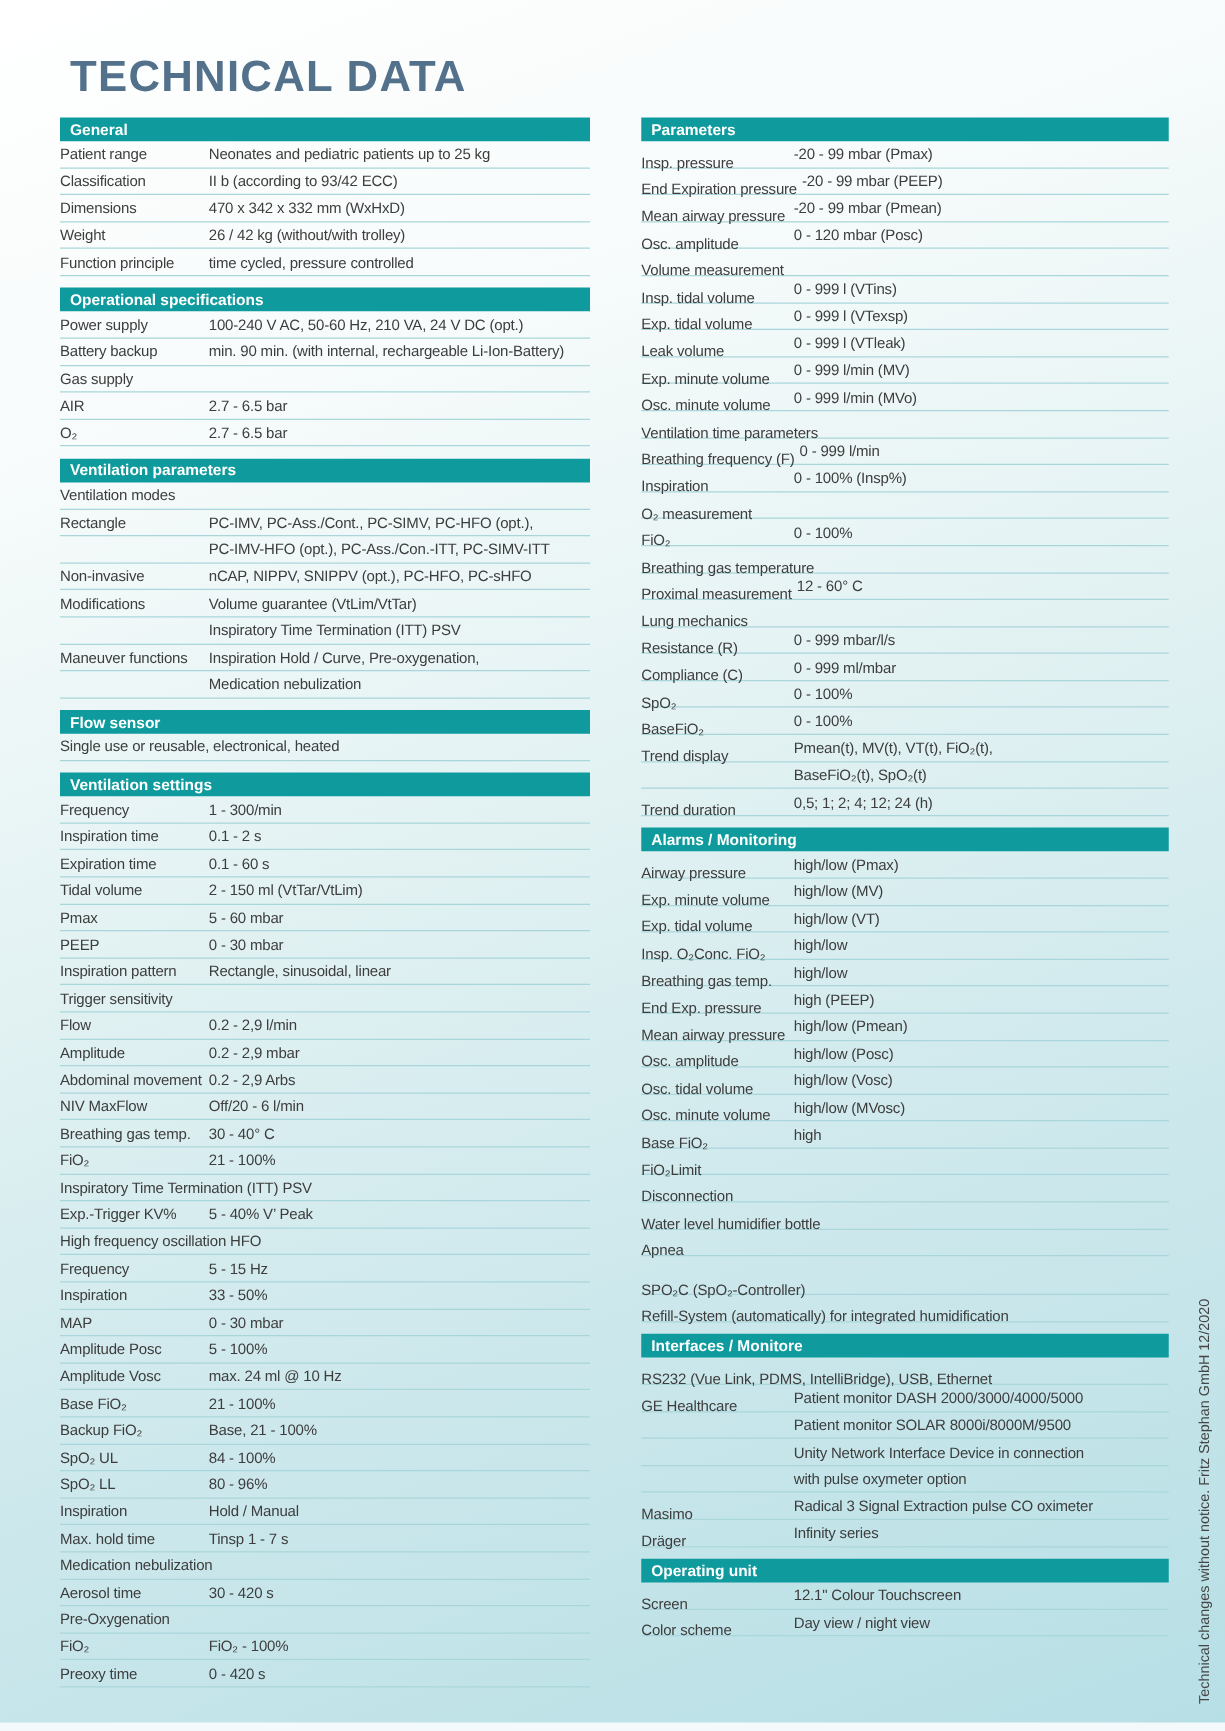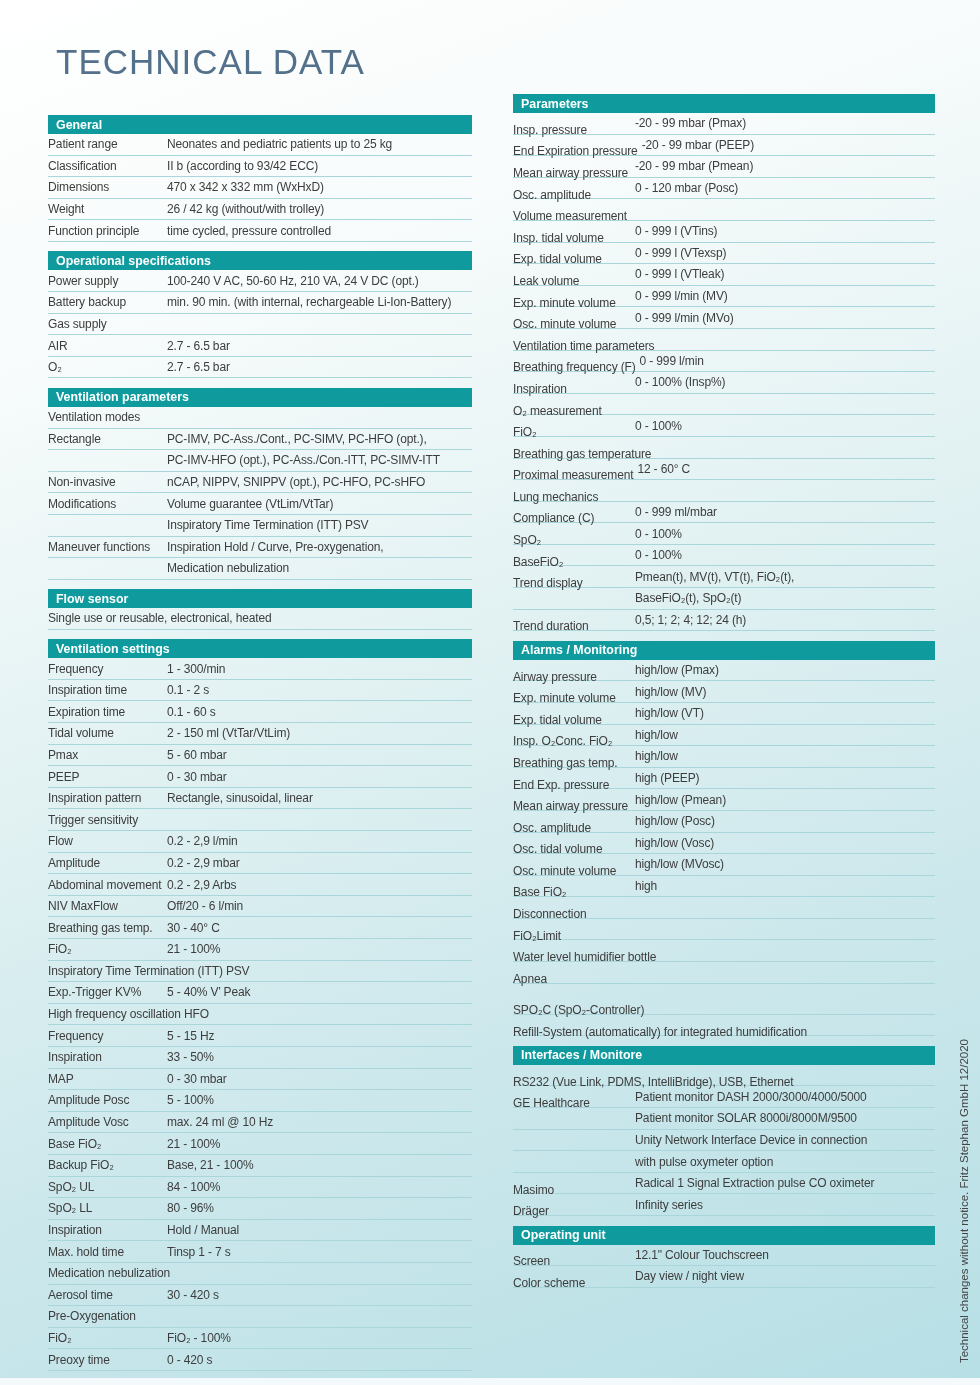--- a/index.html
+++ b/index.html
@@ -12,25 +12,25 @@
     width:980px;height:1385px;
     overflow:hidden;
     background:linear-gradient(160deg,#ffffff 0%,#f7fbfb 22%,#e3f2f3 45%,#cde8ec 70%,#b6dfe5 100%);
   }
   .bottom-strip{
     position:absolute;left:0;bottom:0;width:980px;height:7px;
     background:#f4fafb;
   }
   .page-title{
     position:absolute;left:56px;top:42px;
-    font-size:35px;font-weight:400;letter-spacing:1px;
+    font-size:35px;font-weight:700;letter-spacing:1px;
     color:var(--title-color,#54718c);
   }
   .col{position:absolute;top:94px;}
-  .col-left{left:48px;width:424px;margin-top:21px;}
+  .col-left{left:48px;width:424px;}
   .col-right{left:513px;width:422px;}
   .sec{margin-bottom:9.5px;}
   .sec-header{
     height:19px;display:flex;align-items:center;
     background:var(--accent,#0f9b9e);
     color:#ffffff;font-size:12.4px;font-weight:bold;
     padding-left:8px;box-sizing:border-box;
   }
   .row{
     height:20.6px;display:flex;align-items:center;
@@ -336,20 +336,24 @@
           <span class="label span">Breathing gas temperature</span>
         </div>
         <div class="row">
           <span class="label">Proximal measurement</span>
           <span class="value">12 - 60° C</span>
         </div>
         <div class="row">
           <span class="label span">Lung mechanics</span>
         </div>
         <div class="row">
+          <span class="label">Resistance (R)</span>
+          <span class="value">0 - 999 mbar/l/s</span>
+        </div>
+        <div class="row">
           <span class="label">Compliance (C)</span>
           <span class="value">0 - 999 ml/mbar</span>
         </div>
         <div class="row">
           <span class="label">SpO₂</span>
           <span class="value">0 - 100%</span>
         </div>
         <div class="row">
           <span class="label">BaseFiO₂</span>
           <span class="value">0 - 100%</span>
@@ -407,24 +411,24 @@
         </div>
         <div class="row">
           <span class="label">Osc. minute volume</span>
           <span class="value">high/low (MVosc)</span>
         </div>
         <div class="row">
           <span class="label">Base FiO₂</span>
           <span class="value">high</span>
         </div>
         <div class="row">
+          <span class="label span">FiO₂Limit</span>
+        </div>
+        <div class="row">
           <span class="label span">Disconnection</span>
-        </div>
-        <div class="row">
-          <span class="label span">FiO₂Limit</span>
         </div>
         <div class="row">
           <span class="label span">Water level humidifier bottle</span>
         </div>
         <div class="row">
           <span class="label span">Apnea</span>
         </div>
       </section>
       <section class="sec">
         <div class="row">
@@ -450,21 +454,21 @@
         <div class="row">
           <span class="label"></span>
           <span class="value">Unity Network Interface Device in connection</span>
         </div>
         <div class="row">
           <span class="label"></span>
           <span class="value">with pulse oxymeter option</span>
         </div>
         <div class="row">
           <span class="label">Masimo</span>
-          <span class="value">Radical 1 Signal Extraction pulse CO oximeter</span>
+          <span class="value">Radical 3 Signal Extraction pulse CO oximeter</span>
         </div>
         <div class="row">
           <span class="label">Dräger</span>
           <span class="value">Infinity series</span>
         </div>
       </section>
       <section class="sec">
         <div class="sec-header">Operating unit</div>
         <div class="row">
           <span class="label">Screen</span>

